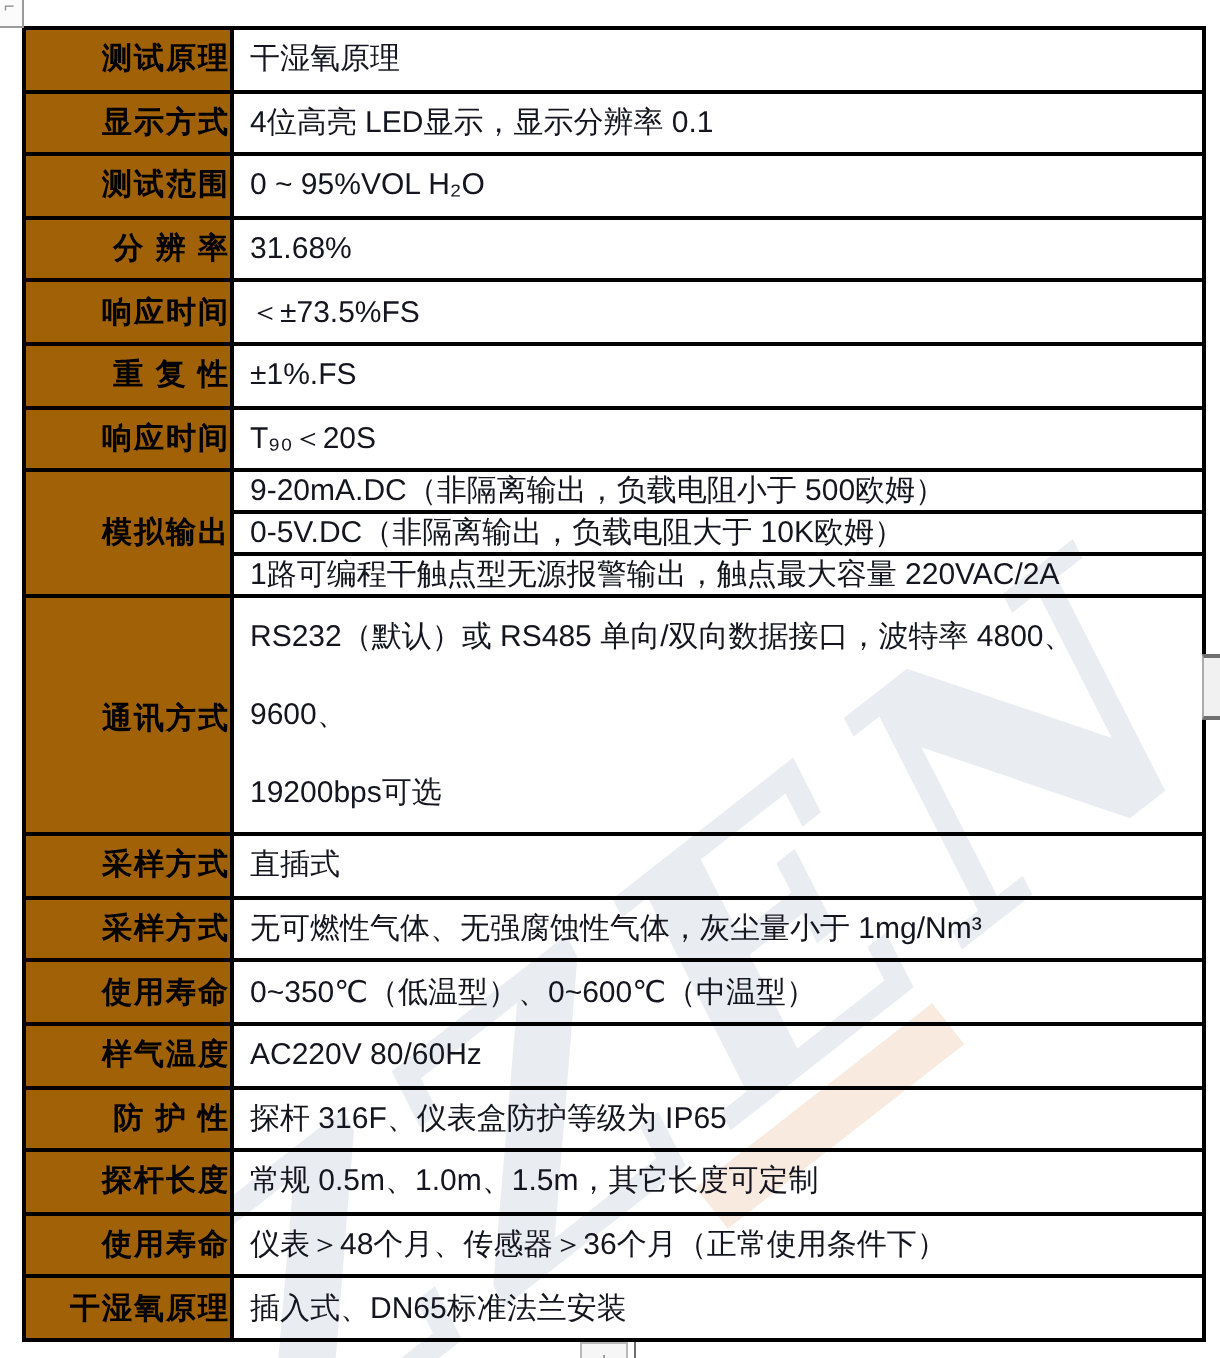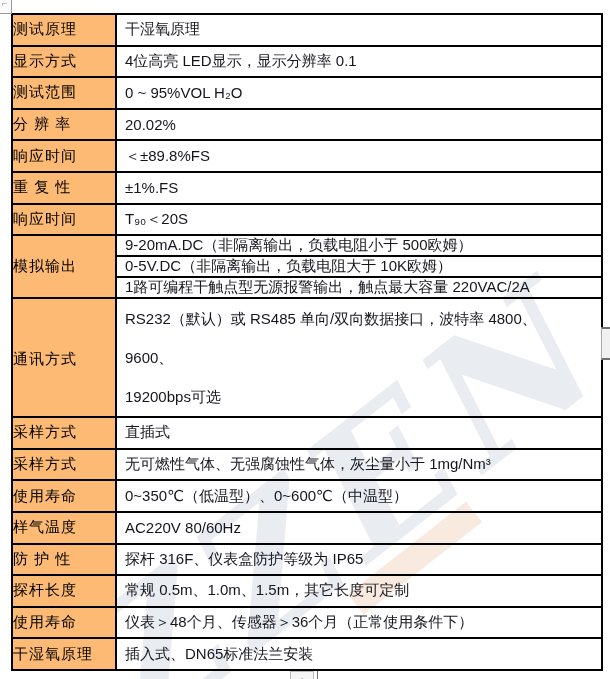--- a/index.html
+++ b/index.html
@@ -47,25 +47,26 @@
     table-layout: fixed;
     z-index: 1;
   }
   table.spec td {
     border: 2px solid #000000;
     font-size: 15px;
     vertical-align: middle;
   }
   td.lbl {
     width: 104px;
-    background: #fdba74;
+    background: #a16207;
     color: #000000;
-    text-align: left;
+    text-align: right;
     height: 31.6px;
     letter-spacing: 1px;
+    font-weight: bold;
   }
   td.val {
     background: transparent;
     color: #15151f;
     padding-left: 8px;
     height: 20px;
     white-space: pre-line;
   }
   td.val-multi {
     height: 94.8px;
@@ -143,25 +144,25 @@
     <tr>
       <td class="lbl">显示方式</td>
       <td class="val">4位高亮 LED显示，显示分辨率 0.1</td>
     </tr>
     <tr>
       <td class="lbl">测试范围</td>
       <td class="val">0 ~ 95%VOL H₂O</td>
     </tr>
     <tr>
       <td class="lbl">分 辨 率</td>
-      <td class="val">20.02%</td>
+      <td class="val">31.68%</td>
     </tr>
     <tr>
       <td class="lbl">响应时间</td>
-      <td class="val">＜±89.8%FS</td>
+      <td class="val">＜±73.5%FS</td>
     </tr>
     <tr>
       <td class="lbl">重 复 性</td>
       <td class="val">±1%.FS</td>
     </tr>
     <tr>
       <td class="lbl">响应时间</td>
       <td class="val">T₉₀＜20S</td>
     </tr>
     <tr>

